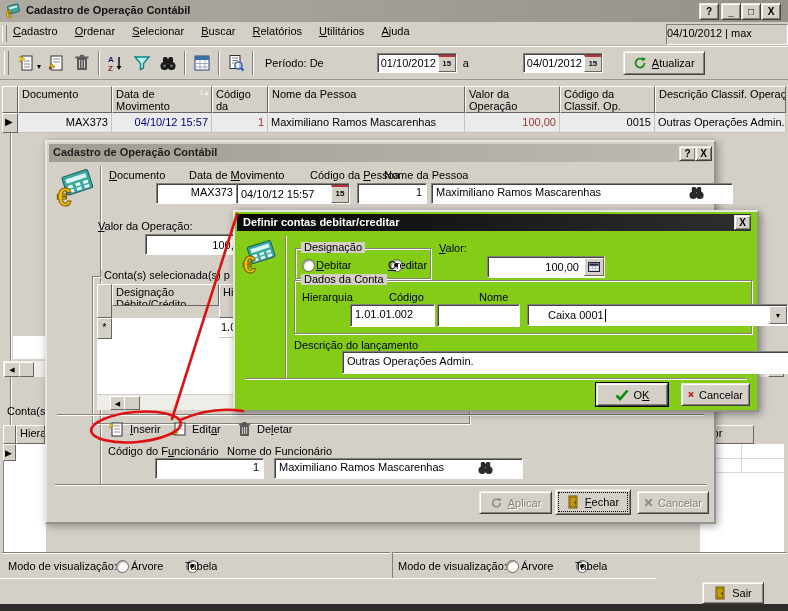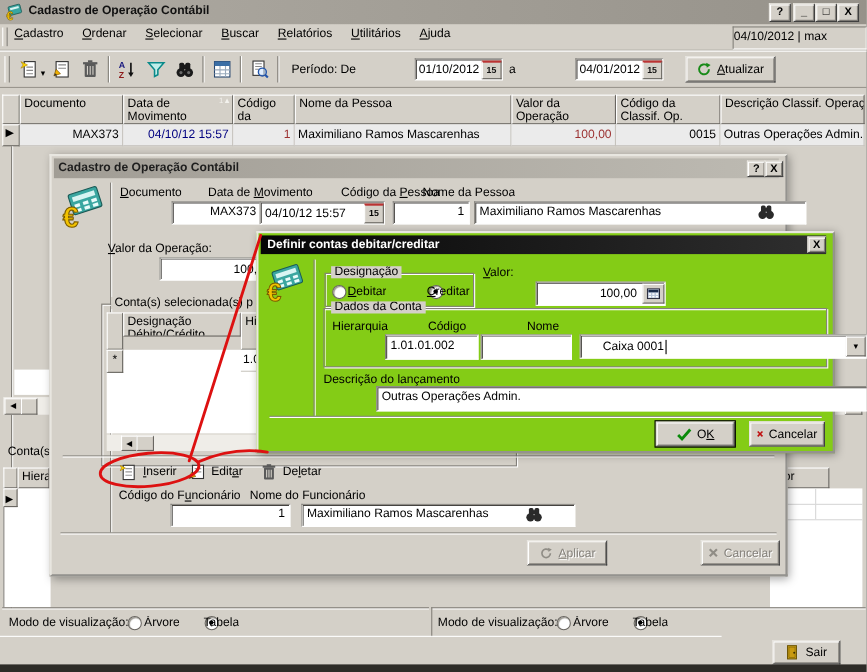--- a/index.html
+++ b/index.html
@@ -398,20 +398,28 @@
 
     <div class="groove-h abs" style="left:8px;top:342px;width:651px;"></div>
 
     <button class="raised-deep btn btn-disabled" style="position:absolute;left:432px;top:349px;width:73px;height:23px;font-size:11px;font-family:inherit;">
       <svg width="13" height="12" viewBox="0 0 14 14">
           <path d="M11.5 7a4.5 4.5 0 1 1-1.6-3.4" fill="none" stroke="#908d86" stroke-width="1.8"></path>
           <polygon points="9,1 13,3 9.5,5.5" fill="#908d86"></polygon>
         </svg>
       <span><u>A</u>plicar</span>
     </button>
+    <button class="raised-deep btn default-ring focus-dots" style="position:absolute;left:508px;top:347px;width:76px;height:26px;font-size:11px;font-family:inherit;">
+      <svg width="13" height="14" viewBox="0 0 13 14">
+        <rect x="2" y="1" width="8" height="12" fill="#e0b420" stroke="#6b5200"></rect>
+        <rect x="3.2" y="2.2" width="5.6" height="9.6" fill="#c89a10" stroke="#6b5200" stroke-width="0.5"></rect>
+        <circle cx="8" cy="7.5" r="0.9" fill="#3a2d00"></circle>
+      </svg>
+      <span><u>F</u>echar</span>
+    </button>
     <button class="raised-deep btn btn-disabled" style="position:absolute;left:590px;top:349px;width:72px;height:23px;font-size:11px;font-family:inherit;">
       <svg width="11" height="11" viewBox="0 0 11 11">
           <path d="M1.5 1.5 L9.5 9.5 M9.5 1.5 L1.5 9.5" stroke="#908d86" stroke-width="2.4"></path>
         </svg>
       <span>Cancelar</span>
     </button>
   </div>
 
   <div class="abs" style="left:233px;top:210px;width:522px;height:198px;background:#84cc16;border:2px outset #e8e6e0;box-shadow:2px 2px 8px rgba(0,0,0,.4);z-index:20;">
     <div class="abs" style="left:2px;top:2px;width:514px;height:17px;background:linear-gradient(to right,#060606,#2f2f2f);">

